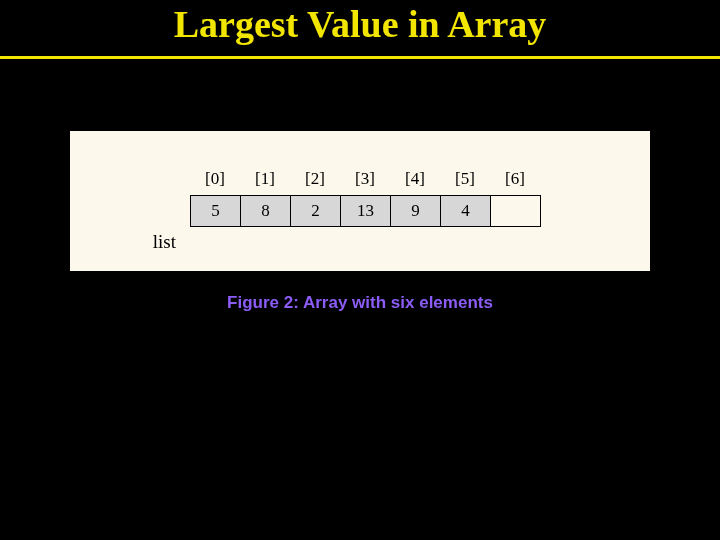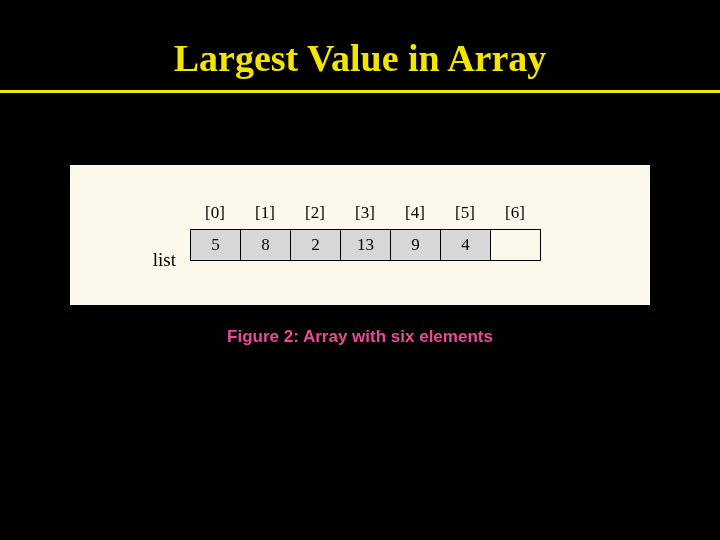--- a/index.html
+++ b/index.html
@@ -14,21 +14,21 @@
   .slide {
     width: 720px;
     height: 540px;
     position: relative;
   }
   .title {
     color: #f2e600;
     font-weight: bold;
     font-size: 38px;
     text-align: center;
-    padding-top: 36px;
+    padding-top: 2px;
   }
   .rule {
     border: none;
     border-top: 3px solid #f2e600;
     margin: 10px 0 0 0;
   }
   .figure-panel {
     background: #fcf8ec;
     width: 580px;
     height: 140px;
@@ -55,21 +55,21 @@
     align-items: center;
     margin-top: 6px;
   }
   .list-label {
     width: 0;
     position: relative;
   }
   .list-label span {
     position: absolute;
     right: 14px;
-    top: 4px;
+    top: 20px;
     font-size: 19px;
     color: #000;
   }
   .cells {
     display: flex;
     border: 1px solid #000;
   }
   .cell {
     width: 49px;
     height: 30px;
@@ -81,21 +81,21 @@
     color: #000;
   }
   .cell.empty {
     background: #fcf8ec;
     border-right: none;
   }
   .cell:nth-last-child(2) {
     
   }
   .caption {
-    color: #ec4899;
+    color: #8b5cf6;
     font-family: Arial, Helvetica, sans-serif;
     font-weight: bold;
     font-size: 17px;
     text-align: center;
     margin-top: 22px;
   }
 </style>
 </head>
 <body>
 

